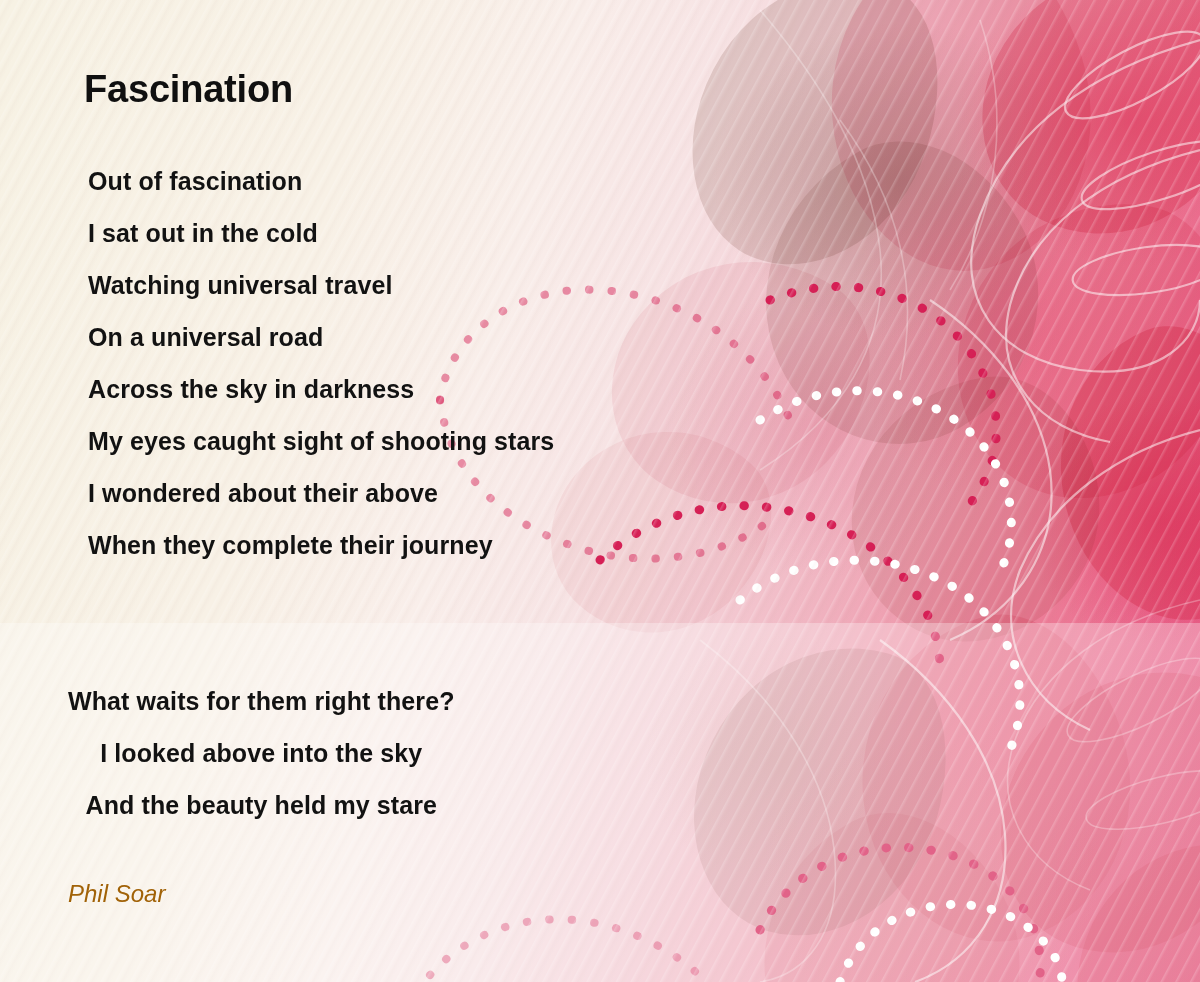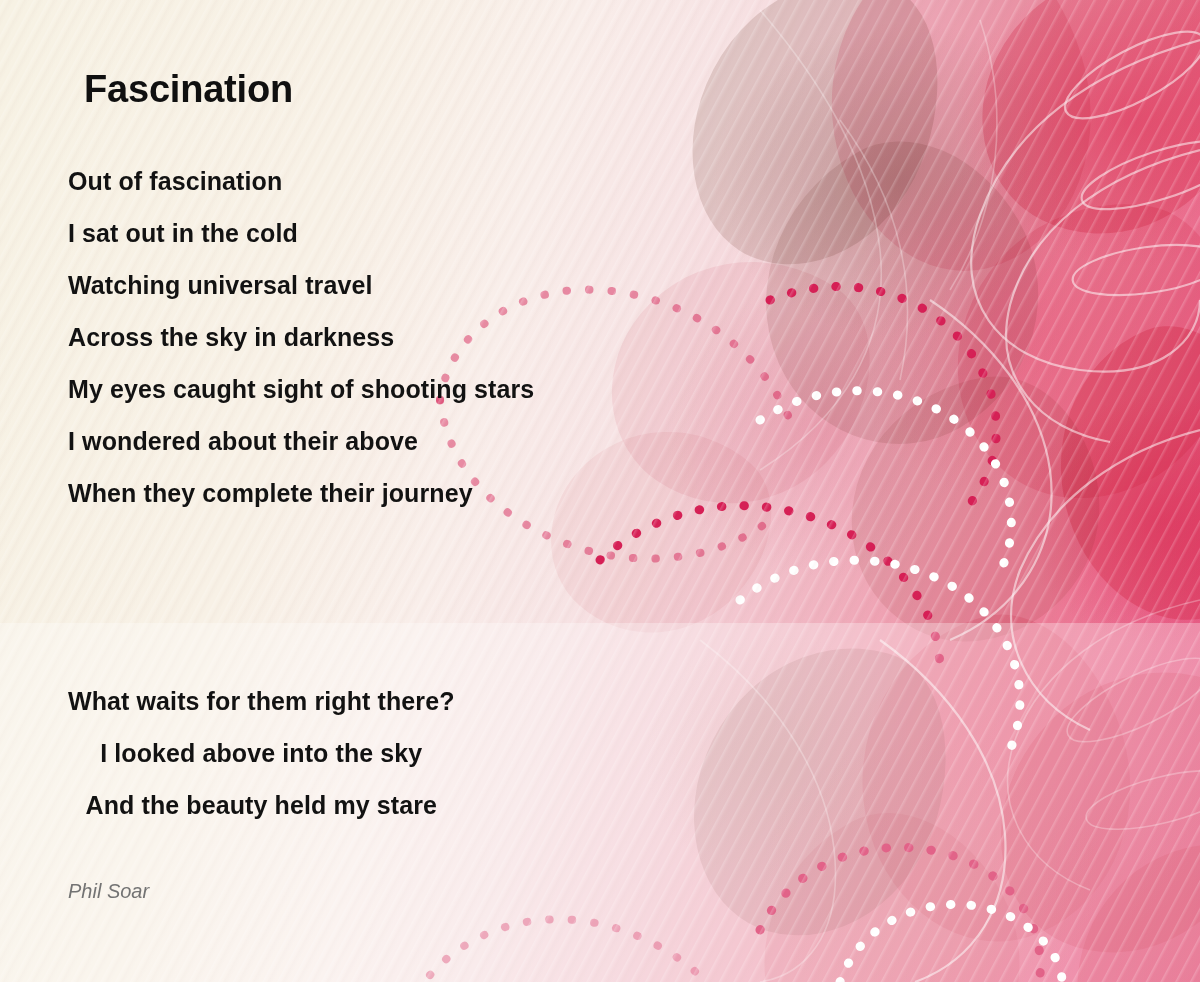--- a/index.html
+++ b/index.html
@@ -140,41 +140,41 @@
     white-space: nowrap;
   }
 
   .stanza {
     position: absolute;
     left: 0;
     margin: 0;
     padding: 0;
     list-style: none;
   }
-  #stanza-1 { top: 155px; }
+  #stanza-1 { top: 155px; margin-left: 20px; }
   #stanza-2 { top: 675px; text-align: center; }
 
   .poem-line {
     font-size: 25px;
     font-weight: bold;
     color: #121212;
     line-height: 52px;
     white-space: nowrap;
     letter-spacing: 0.1px;
   }
 
   #poem-author {
     position: absolute;
     left: 0;
     top: 880px;
     margin: 0;
-    font-size: 20px;
+    font-size: 24px;
     font-style: italic;
     font-weight: normal;
-    color: #737373;
+    color: #a16207;
     white-space: nowrap;
   }
 </style>
 </head>
 <body>
 
 <div id="poem-card">
 
   <div class="bg-layer" id="bg-base"></div>
   <div class="bg-layer" id="bg-blooms"></div>
@@ -230,20 +230,21 @@
   <div class="bg-layer" id="bg-lowerwash"></div>
 
   <div id="poem-text">
 
     <h1 id="poem-title">Fascination</h1>
 
     <div class="stanza" id="stanza-1">
       <div class="poem-line">Out of fascination</div>
       <div class="poem-line">I sat out in the cold</div>
       <div class="poem-line">Watching universal travel</div>
+      <div class="poem-line">On a universal road</div>
       <div class="poem-line">Across the sky in darkness</div>
       <div class="poem-line">My eyes caught sight of shooting stars</div>
       <div class="poem-line">I wondered about their above</div>
       <div class="poem-line">When they complete their journey</div>
     </div>
 
     <div class="stanza" id="stanza-2">
       <div class="poem-line">What waits for them right there?</div>
       <div class="poem-line">I looked above into the sky</div>
       <div class="poem-line">And the beauty held my stare</div>

